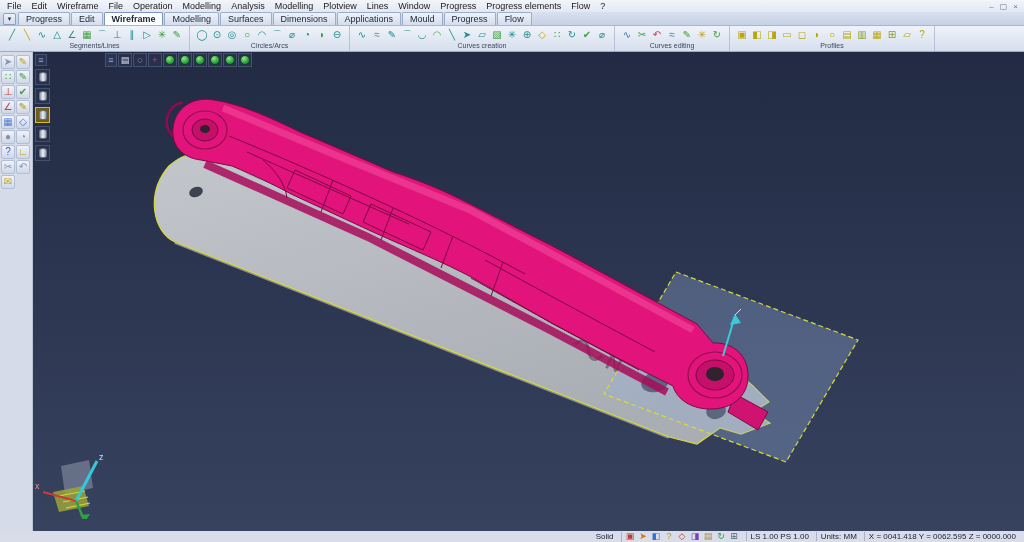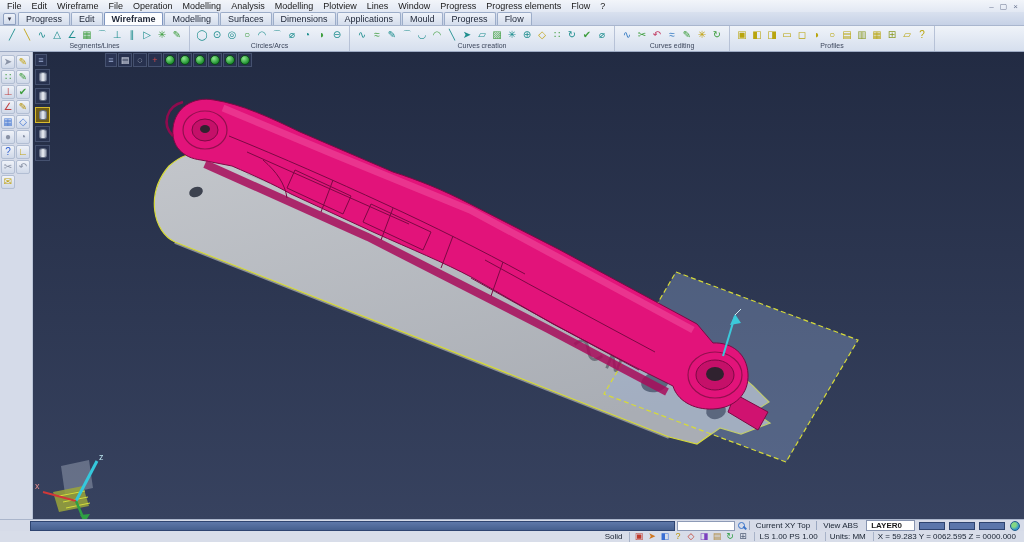--- a/index.html
+++ b/index.html
@@ -334,44 +334,32 @@
               <span class="cyl"></span>
             </div>
             <div class="lfbtn">
               <span class="cyl"></span>
             </div>
           </div>
       </div>
     </div>
   </div>
 
-  <div class="sb1">
-    <div class="bluebar"></div>
-    <input value="" placeholder="" style="">
-    <div class="mag"></div>
-    <div class="seg">Current XY Top</div>
-    <div class="seg">View ABS</div>
-    <div class="layerbox">LAYER0</div>
-    <div class="bluebox"></div>
-    <div class="bluebox"></div>
-    <div class="bluebox"></div>
-    <div class="globe"></div>
-  </div>
 
   <div class="sb2">
     <span class="txt" style="border-left:none">Solid</span>
     <span id="sb2icons" style="display:flex;gap:2px;border-left:1px solid #a8b3c8;padding:0 3px">
         <span class="sicon" style="color: rgb(192, 57, 43);">▣</span>
         <span class="sicon" style="color: rgb(208, 120, 32);">➤</span>
         <span class="sicon" style="color: rgb(59, 111, 212);">◧</span>
         <span class="sicon" style="color: rgb(185, 149, 14);">?</span>
         <span class="sicon" style="color: rgb(192, 57, 43);">◇</span>
         <span class="sicon" style="color: rgb(123, 63, 191);">◨</span>
         <span class="sicon" style="color: rgb(176, 137, 63);">▤</span>
         <span class="sicon" style="color: rgb(47, 158, 68);">↻</span>
         <span class="sicon" style="color: rgb(85, 98, 122);">⊞</span>
       </span>
     <span class="txt">LS 1.00 PS 1.00</span>
     <span class="txt">Units: MM</span>
-    <span class="txt">X = 59.283 Y = 0062.595 Z = 0000.000</span>
+    <span class="txt">X = 0041.418 Y = 0062.595 Z = 0000.000</span>
   </div>
 
 </div>
 
 </body></html>

